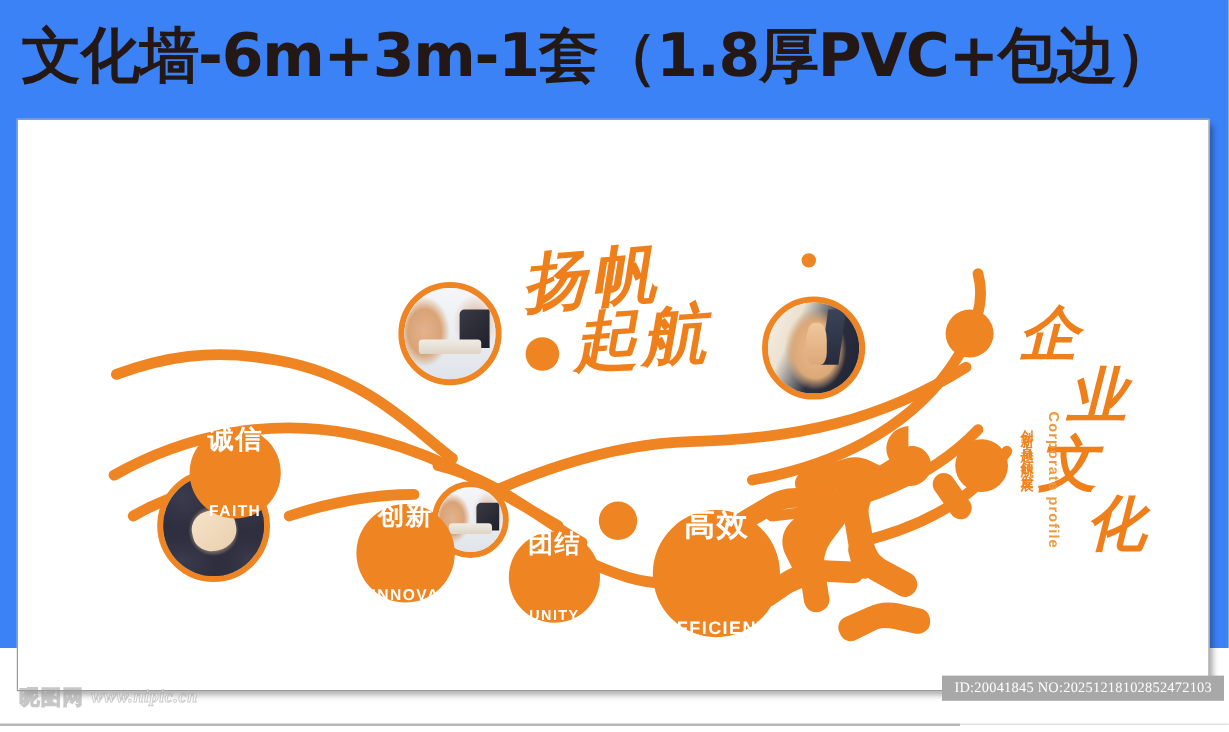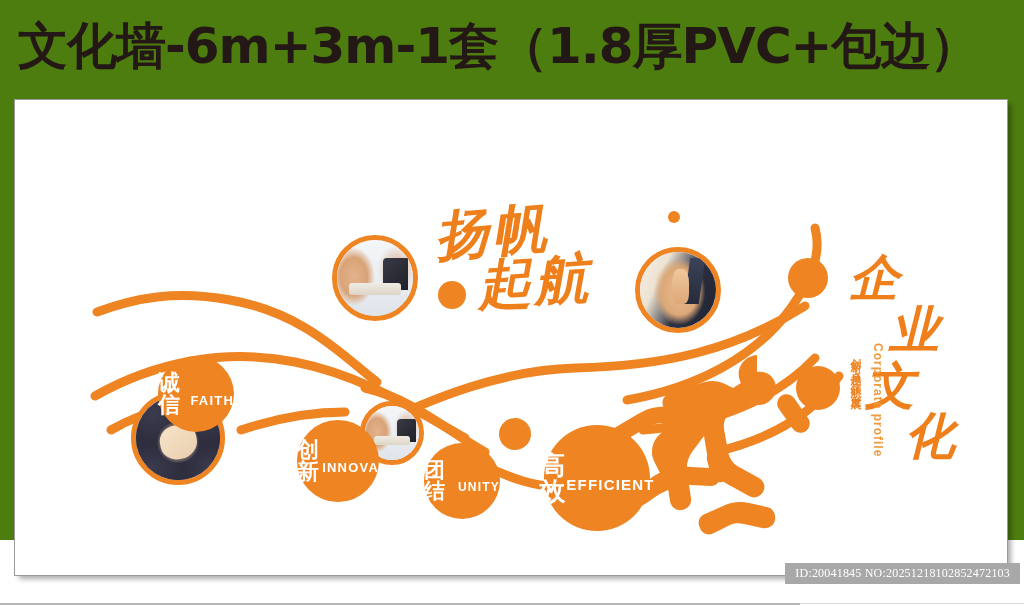--- a/index.html
+++ b/index.html
@@ -9,21 +9,21 @@
     width: 1024px; height: 610px;
     background: #ffffff;
     font-family: "Liberation Sans", "DejaVu Sans", sans-serif;
     overflow: hidden;
   }
 
   #page {
     position: relative;
     width: 1024px;
     height: 540px;
-    background: #4d7c0f;
+    background: #3b82f6;
   }
 
   
   .title-bar {
     position: absolute;
     left: 0; top: 0;
     width: 1024px; height: 92px;
     display: flex;
     align-items: center;
     padding-left: 18px;
@@ -56,22 +56,23 @@
   }
 
   .canvas svg { position: absolute; left: 0; top: 0; }
 
   
   .badge {
     position: absolute;
     border-radius: 50%;
     background: #ef8422;
     display: flex;
+    flex-direction: column;
     align-items: center;
-    justify-content: center;
+    justify-content: space-between;
     color: #ffffff;
     line-height: 1;
   }
   .badge .cn {
     font-family: "DejaVu Sans", "Liberation Sans", sans-serif;
     font-weight: 700;
     letter-spacing: 1px;
   }
   .badge .en {
     font-family: "Liberation Sans", sans-serif;
@@ -397,20 +398,24 @@
         <div class="cu-big cu-2">业</div>
         <div class="cu-big cu-3">文</div>
         <div class="cu-big cu-4">化</div>
         <div class="cu-en">Corporate profile</div>
         <div class="cu-sub">创新 卓越 领航 发展</div>
       </div>
 
     </div>
   </div>
 
+  <div class="wm-left">
+    <span class="wm-cn">昵图网</span>
+    <span class="wm-url">www.nipic.cn</span>
+  </div>
 
   <div class="id-bar">
     <span>ID:20041845 NO:20251218102852472103</span>
   </div>
 
   <div class="bottom-rule"></div>
   <div class="bottom-seg-a"></div>
 
 </div>
 

